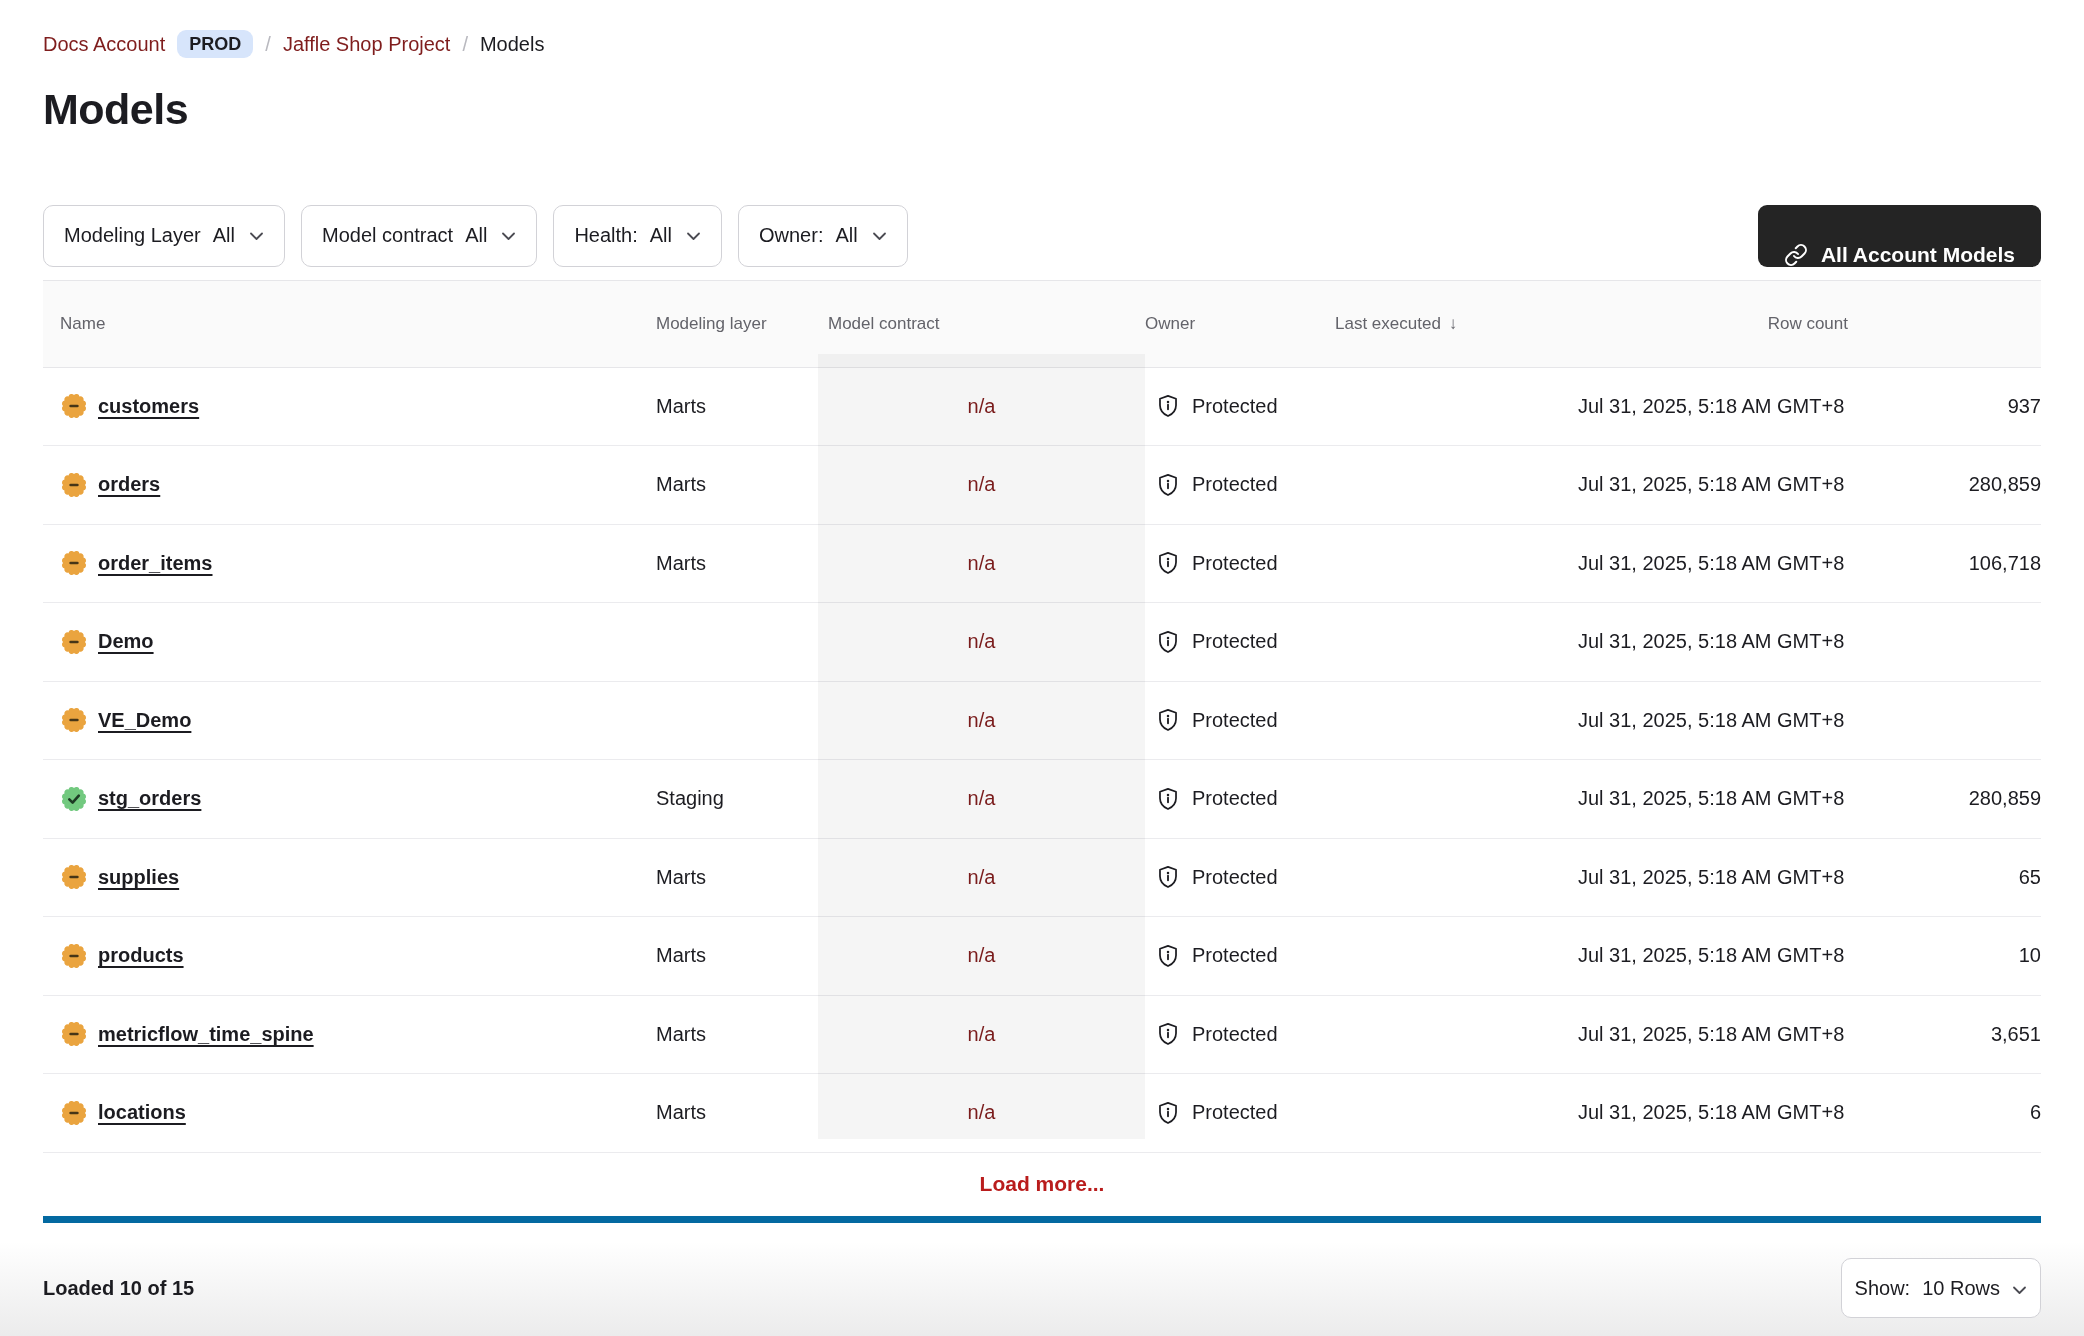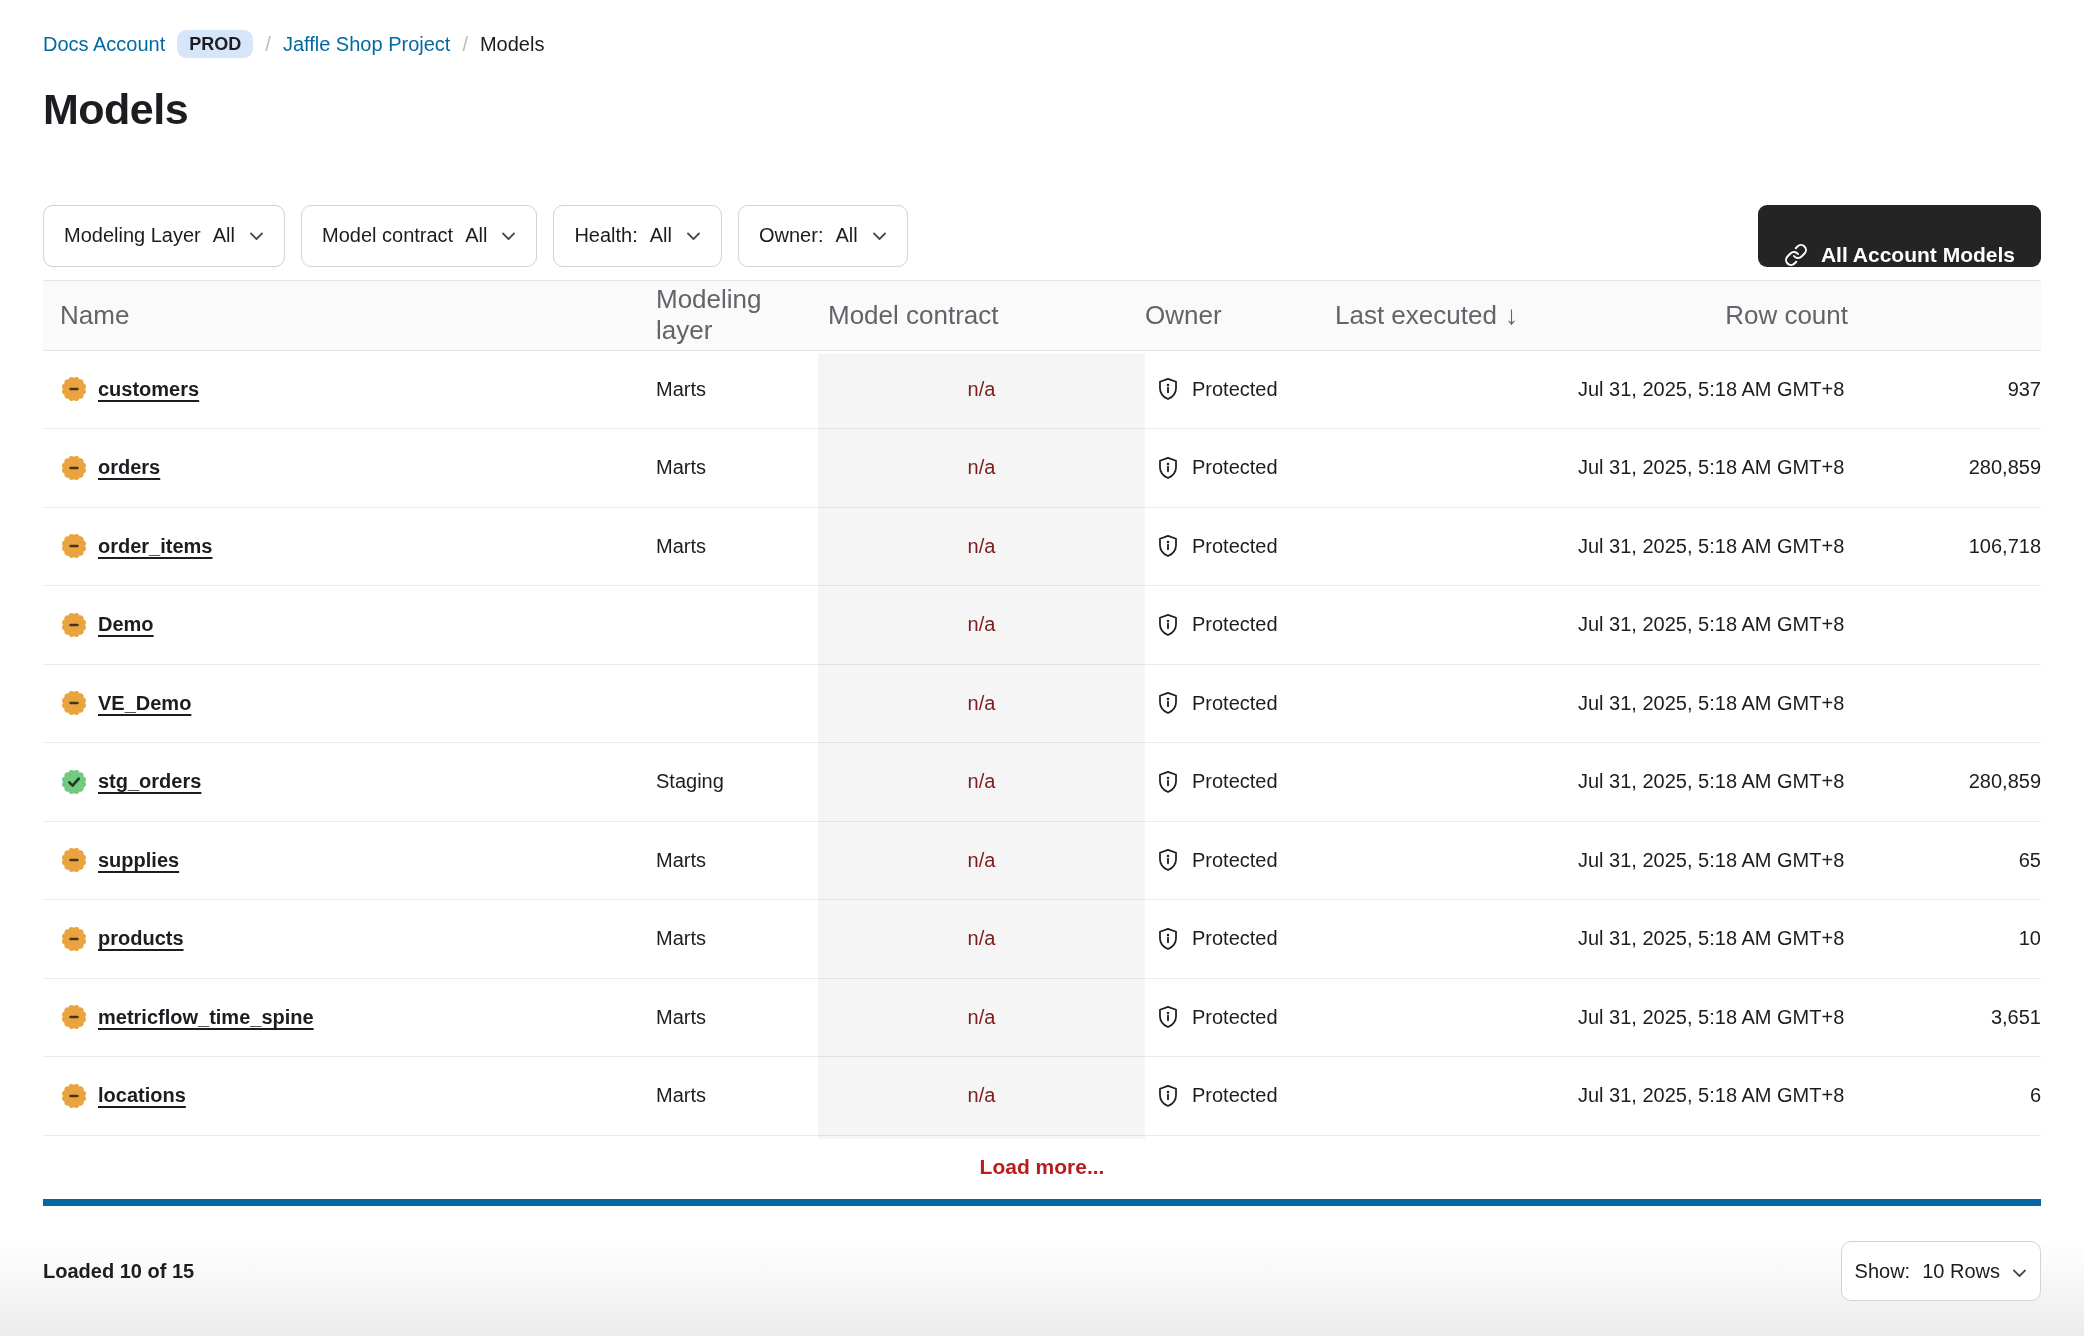--- a/index.html
+++ b/index.html
@@ -6,21 +6,21 @@
   html,body { margin:0; padding:0; background:#fff; }
   .page {
     position:relative; width:2084px; height:1336px; overflow:hidden;
     background:#fff; color:#1c1c21;
     font-family:"Liberation Sans", sans-serif;
   }
   .content { padding:0 43px; }
 
   
   .breadcrumb { padding-top:30px; display:flex; align-items:center; gap:12px; font-size:20px; }
-  .crumb { color:#0369a1; font-weight:500; text-decoration:none; cursor:pointer; }
+  .crumb { color:#7f1d1d; font-weight:500; text-decoration:none; cursor:pointer; }
   .crumb-current { color:#1c1c21; font-weight:500; }
   .sep { color:#b9b9bf; }
   .env-pill {
     background:var(--env-badge-bg,#d7e5fb); color:#1c1c21; font-weight:700; font-size:18px;
     padding:5px 12px; border-radius:9px; line-height:1;
   }
 
   h1.page-title { margin:26px 0 0 0; font-size:43px; line-height:1.18; font-weight:600; letter-spacing:-0.5px; }
 
   
@@ -39,23 +39,23 @@
   }
 
   
   .table { margin-top:13px; position:relative; }
   .thead, .tr {
     display:grid;
     grid-template-columns:613px 162px 327px 190px 243px 270px 1fr;
     align-items:center;
   }
   .thead {
-    height:71px; background:#fafafa;
+    height:88px; background:#fafafa;
     border-top:1px solid #e6e6e9; border-bottom:1px solid #e6e6e9;
-    color:#63636a; font-size:26px; font-weight:400;
+    color:#63636a; font-size:17px; font-weight:400;
   }
   .th-name { padding-left:17px; }
   .th-query { padding-left:22px; line-height:1.35; }
   .th-contract { padding-left:10px; }
   .th-count { text-align:right; }
   .setup-link {
     color:var(--accent-purple,#6b40e3); font-weight:500; text-decoration:none; cursor:pointer;
     display:inline-flex; align-items:center; gap:7px;
   }
   .sort-arrow { margin-left:8px; color:#63636a; }

